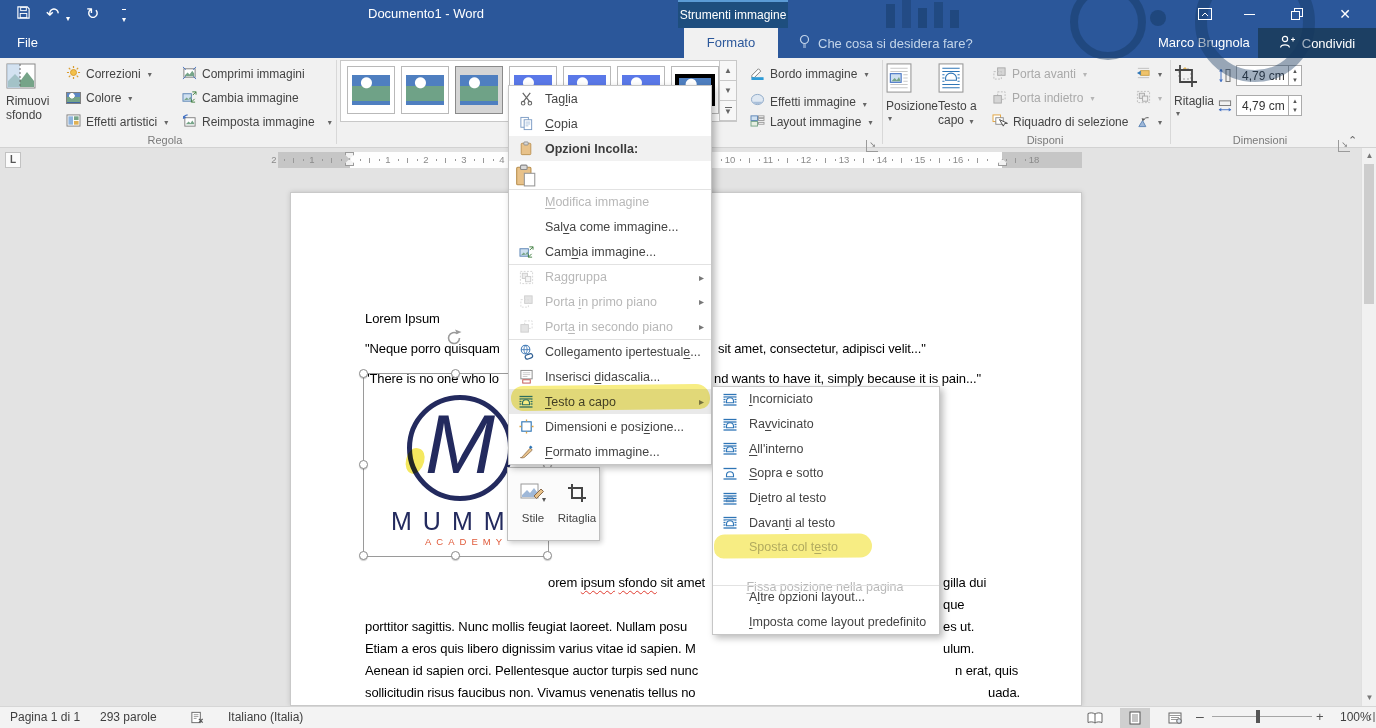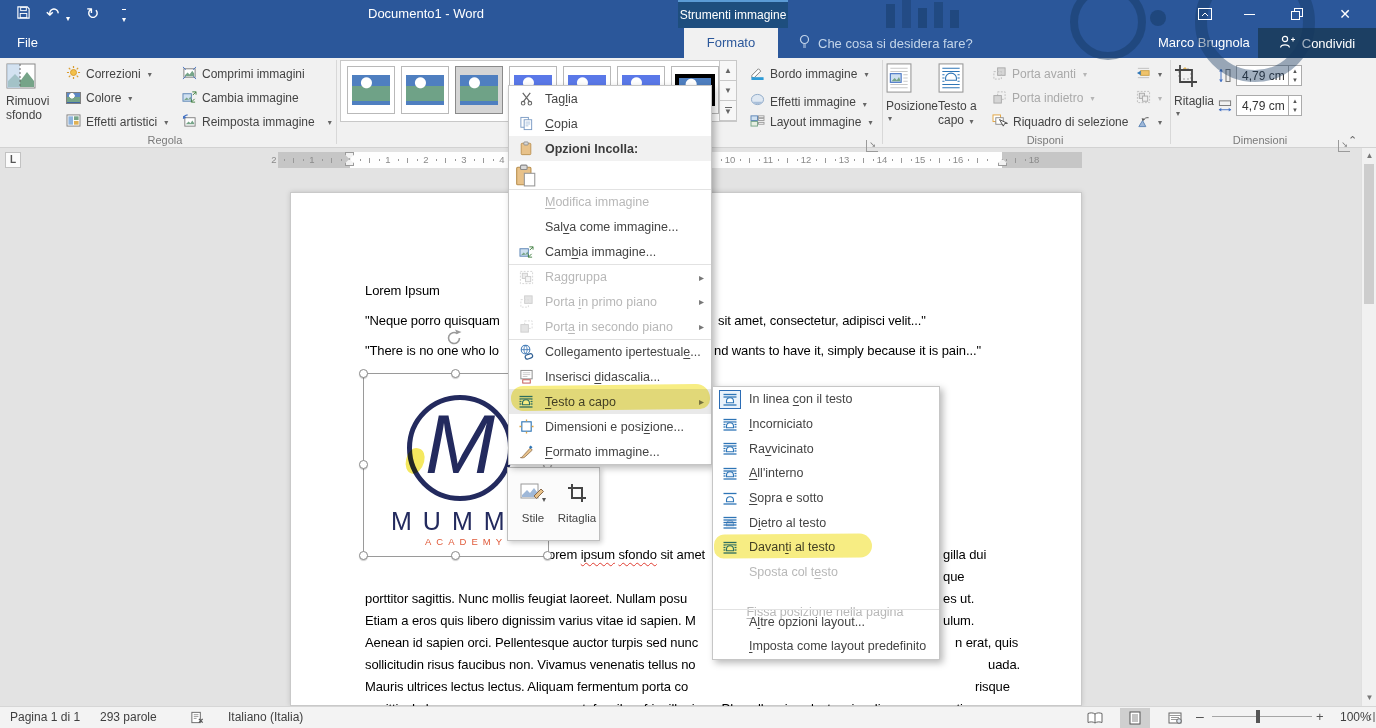--- a/index.html
+++ b/index.html
@@ -60,21 +60,21 @@
   .rseg{position:absolute;top:0;height:16px;}
   .rnum{position:absolute;top:2px;font-size:9.5px;color:#8a8a8a;transform:translateX(-50%);}
   .rtick{position:absolute;background:#999;}
   .rmark{position:absolute;width:9px;height:7px;background:#f2f2f2;border:1px solid #9a9a9a;box-sizing:border-box;}
   .tabsel{position:absolute;left:5px;top:152px;width:16px;height:16px;background:#fbfbfb;border:1px solid #c2c2c2;
           box-sizing:border-box;color:#555;font-size:10px;font-weight:bold;text-align:center;line-height:14px;z-index:2;}
   
   .canvas{position:absolute;left:0;top:148px;width:1376px;height:558px;background:#e3e3e3;}
   .page{position:absolute;left:290px;top:44px;width:792px;height:514px;background:#fff;border:1px solid #c9c9c9;
         box-shadow:0 0 5px rgba(0,0,0,.15);box-sizing:border-box;}
-  .docline{position:absolute;font-size:13px;letter-spacing:-0.1px;color:#000;white-space:pre;line-height:20px;z-index:3;}
+  .docline{position:absolute;font-size:13px;letter-spacing:-0.1px;color:#000;white-space:pre;line-height:20px;z-index:3;margin-top:28px;}
   .docline .xtra{position:absolute;top:0;white-space:pre;}
   .spell{text-decoration:underline wavy #e03c31 1px;text-underline-offset:3px;}
   .selrect{position:absolute;border:1px solid #9a9a9a;z-index:4;}
   .handle{position:absolute;width:9px;height:9px;border-radius:50%;background:#fff;border:1px solid #8b8b8b;
           box-sizing:border-box;box-shadow:0 1px 1px rgba(0,0,0,.2);z-index:5;}
   .logo-ring{position:absolute;border-radius:50%;border:5px solid #232a5e;box-sizing:border-box;z-index:3;}
   .logo-m{position:absolute;font-style:italic;color:#232a5e;font-weight:500;z-index:3;}
   .logo-name{position:absolute;color:#232a5e;font-weight:500;z-index:3;}
   .logo-tag{position:absolute;color:#e05a3a;z-index:3;}
   .minitb{position:absolute;left:507px;top:467px;width:93px;height:74px;background:#fbfbfb;border:1px solid #bfbfbf;
@@ -720,33 +720,20 @@
             <path d="M1.5 14.5c2.2 0 2.6-2 4-3.2l6.5-7 2.2 2.2-7 6.5c-1.2 1.4-3 2.3-5.7 1.5z" fill="#e8c28a" stroke="#8a6a4a" stroke-width=".8"></path>
             <path d="M11.5 2.5l2 2" stroke="#2e75b6" stroke-width="2.6"></path>
           </svg>
         </span>
         <span class="lbl"><u>F</u>ormato immagine...</span>
       </div>
     </div>
   <div class="menu" id="wrap-submenu" style="left:712px;top:386px;width:228px;">
       <div class="mi" style="height: 24.7px;">
         <span class="ic">
-          <span class="wicoframe sel">
-            <svg width="16" height="15" viewBox="0 0 16 15">
-              <line x1="1.5" y1="2.5" x2="14.5" y2="2.5" stroke="#2e75b6" stroke-width="1.3"></line>
-              <line x1="1.5" y1="5" x2="14.5" y2="5" stroke="#2e75b6" stroke-width="1.3"></line>
-              <path d="M4.5 10.8v-1.6a3.5 3.5 0 017 0v1.6z" fill="#fff" stroke="#2e75b6" stroke-width="1.1"></path>
-              <line x1="1.5" y1="13" x2="14.5" y2="13" stroke="#2e75b6" stroke-width="1.3"></line>
-            </svg>
-          </span>
-        </span>
-        <span class="lbl">In linea <u>c</u>on il testo</span>
-      </div>
-      <div class="mi" style="height: 24.7px;">
-        <span class="ic">
           <span class="wicoframe">
             <svg width="16" height="15" viewBox="0 0 16 15">
               <line x1="1.5" y1="2.5" x2="14.5" y2="2.5" stroke="#2e75b6" stroke-width="1.3"></line>
               <line x1="1.5" y1="5" x2="14.5" y2="5" stroke="#2e75b6" stroke-width="1.3"></line>
               <line x1="1.5" y1="13" x2="14.5" y2="13" stroke="#2e75b6" stroke-width="1.3"></line>
               <rect x="3" y="5.8" width="10" height="6" fill="#fff"></rect>
               <path d="M4.5 10.8v-1.6a3.5 3.5 0 017 0v1.6z" fill="#fff" stroke="#2e75b6" stroke-width="1.1"></path>
               <line x1="1.5" y1="7.5" x2="3.5" y2="7.5" stroke="#2e75b6" stroke-width="1.3"></line>
               <line x1="12.5" y1="7.5" x2="14.5" y2="7.5" stroke="#2e75b6" stroke-width="1.3"></line>
               <line x1="1.5" y1="10" x2="3.5" y2="10" stroke="#2e75b6" stroke-width="1.3"></line>

